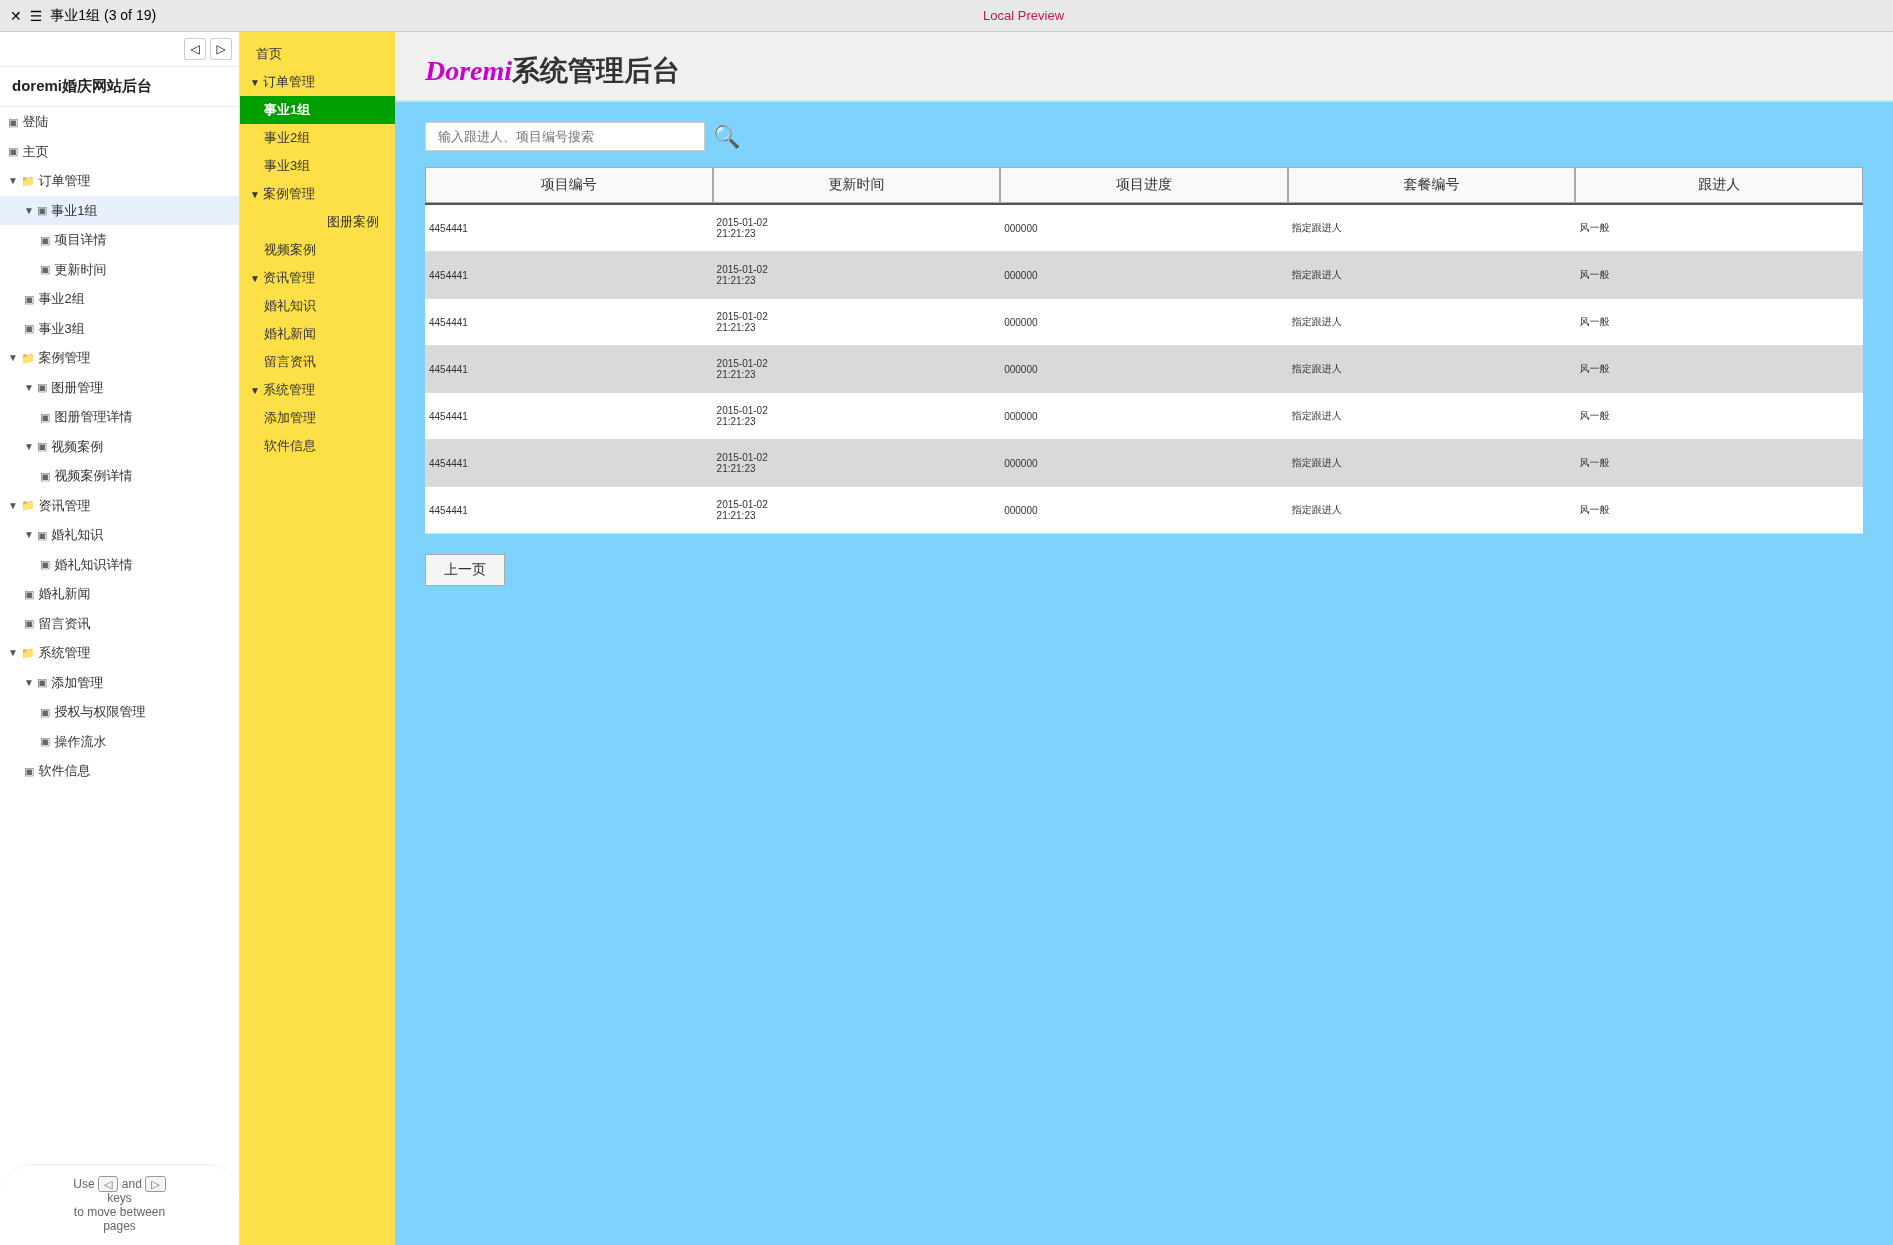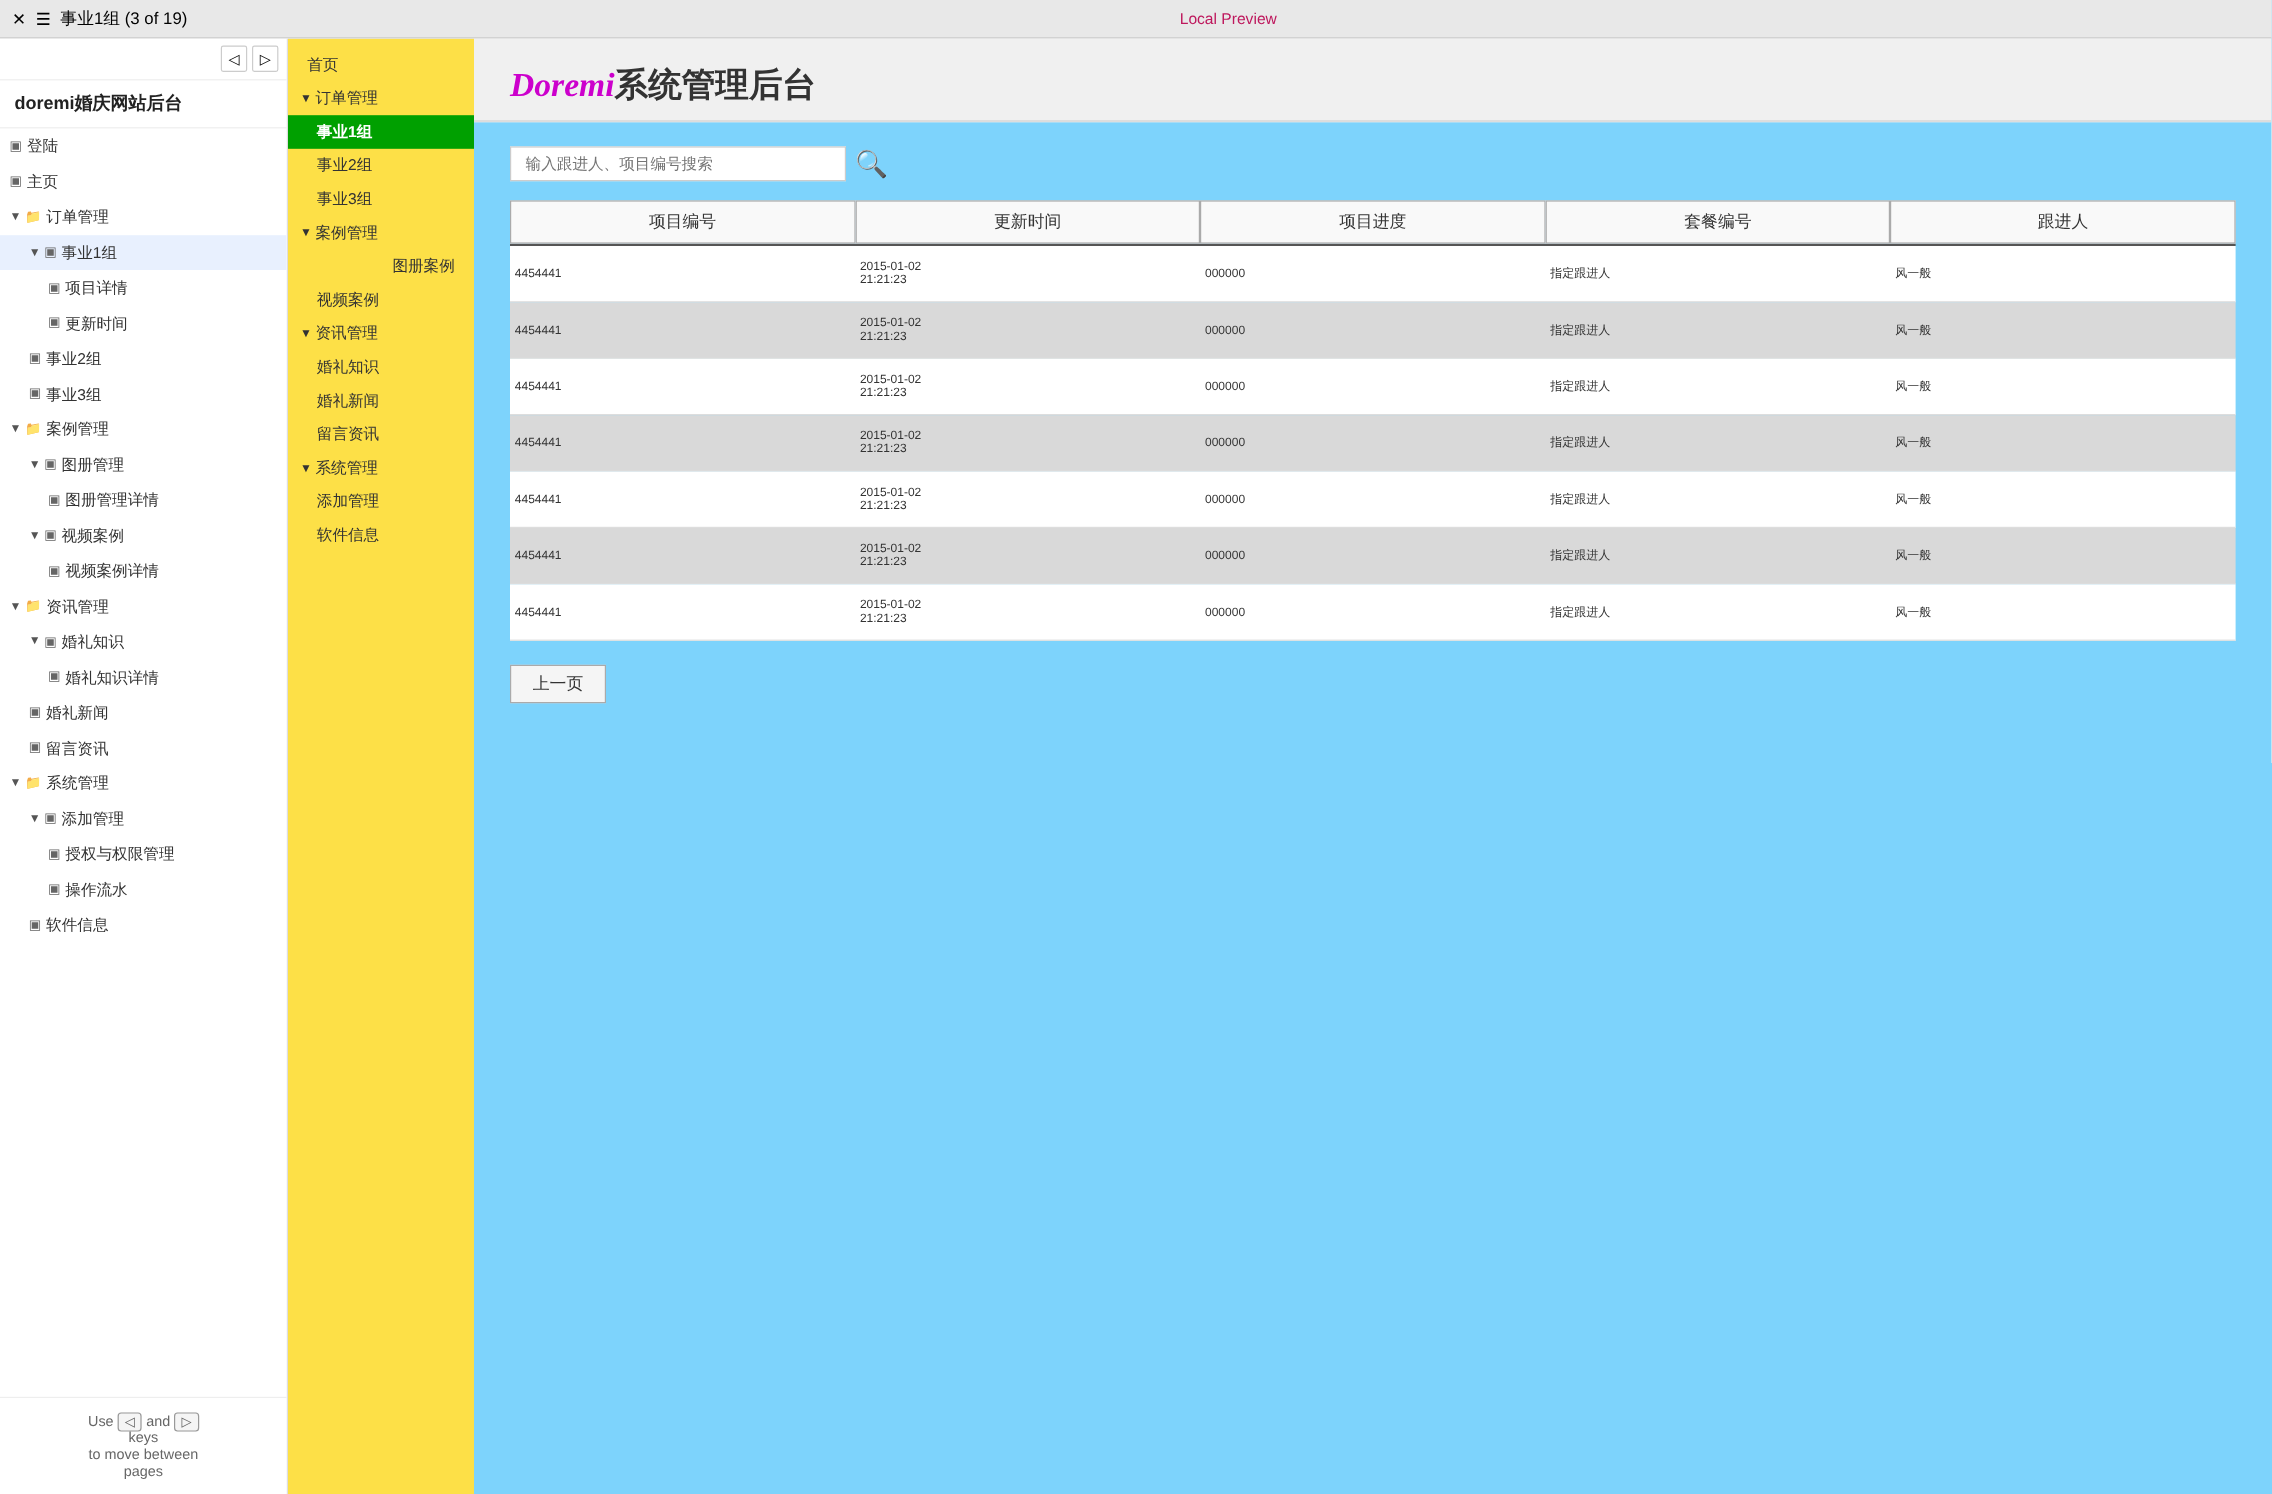--- a/index.html
+++ b/index.html
@@ -44,20 +44,21 @@
       color: #333; font-size: 13px; line-height: 1.5;
     }
     .sidebar-item.active { background: #e8f0fe; }
     .sidebar-item .indent { display: inline-block; }
     .sidebar-item .icon { margin-right: 4px; color: #666; font-size: 11px; }
     .sidebar-item .arrow { margin-right: 3px; font-size: 10px; color: #555; }
 
     .sidebar-footer {
       padding: 12px; text-align: center; font-size: 12px; color: #666;
       border-top: 1px solid #eee;
+      border-radius: 32px;
     }
     .key-box {
       border: 1px solid #999; border-radius: 3px; padding: 1px 5px; font-size: 11px;
       background: #f5f5f5;
     }
 
     
     .content-area {
       flex: 1; display: flex; overflow: hidden;
     }

